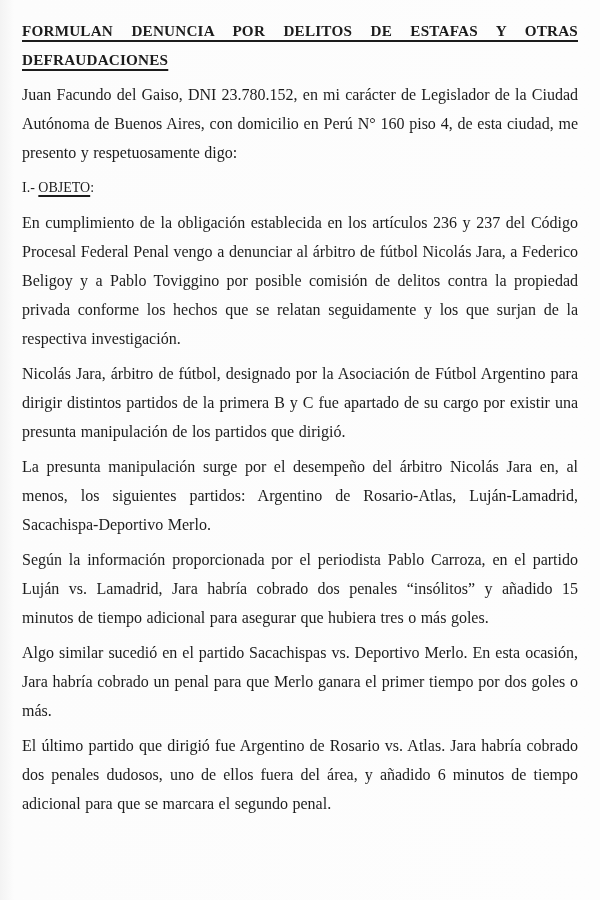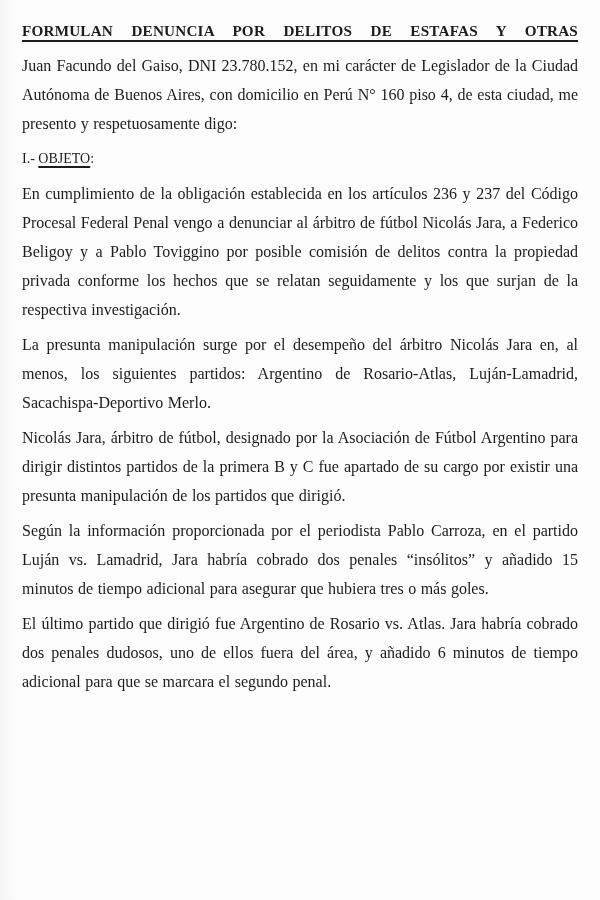--- a/index.html
+++ b/index.html
@@ -56,29 +56,31 @@
     text-underline-offset: 3px;
   }
 </style>
 </head>
 <body>
 
 <div class="page">
 
   <h1 class="doc-title">
     <span class="title-line justified">FORMULAN DENUNCIA POR DELITOS DE ESTAFAS Y OTRAS</span>
+    <span class="title-line">DEFRAUDACIONES</span>
   </h1>
 
   <p class="para">Juan Facundo del Gaiso, DNI 23.780.152, en mi carácter de Legislador de la Ciudad Autónoma de Buenos Aires, con domicilio en Perú N° 160 piso 4, de esta ciudad, me presento y respetuosamente digo:</p>
 
   <section>
     <p class="section-heading"><span>I.-</span> <span class="underlined">OBJETO</span><span>:</span></p>
     <p class="para">En cumplimiento de la obligación establecida en los artículos 236 y 237 del Código Procesal Federal Penal vengo a denunciar al árbitro de fútbol Nicolás Jara, a Federico Beligoy y a Pablo Toviggino por posible comisión de delitos contra la propiedad privada conforme los hechos que se relatan seguidamente y los que surjan de la respectiva investigación.</p>
   </section>
 
   <section>
+    <p class="para">Nicolás Jara, árbitro de fútbol, designado por la Asociación de Fútbol Argentino para dirigir distintos partidos de la primera B y C fue apartado de su cargo por existir una presunta manipulación de los partidos que dirigió.</p>
     <p class="para">La presunta manipulación surge por el desempeño del árbitro Nicolás Jara en, al menos, los siguientes partidos: Argentino de Rosario-Atlas, Luján-Lamadrid, Sacachispa-Deportivo Merlo.</p>
-    <p class="para">Nicolás Jara, árbitro de fútbol, designado por la Asociación de Fútbol Argentino para dirigir distintos partidos de la primera B y C fue apartado de su cargo por existir una presunta manipulación de los partidos que dirigió.</p>
     <p class="para">Según la información proporcionada por el periodista Pablo Carroza, en el partido Luján vs. Lamadrid, Jara habría cobrado dos penales “insólitos” y añadido 15 minutos de tiempo adicional para asegurar que hubiera tres o más goles.</p>
+    <p class="para">Algo similar sucedió en el partido Sacachispas vs. Deportivo Merlo. En esta ocasión, Jara habría cobrado un penal para que Merlo ganara el primer tiempo por dos goles o más.</p>
     <p class="para">El último partido que dirigió fue Argentino de Rosario vs. Atlas. Jara habría cobrado dos penales dudosos, uno de ellos fuera del área, y añadido 6 minutos de tiempo adicional para que se marcara el segundo penal.</p>
   </section>
 
 </div>
 
 </body></html>

